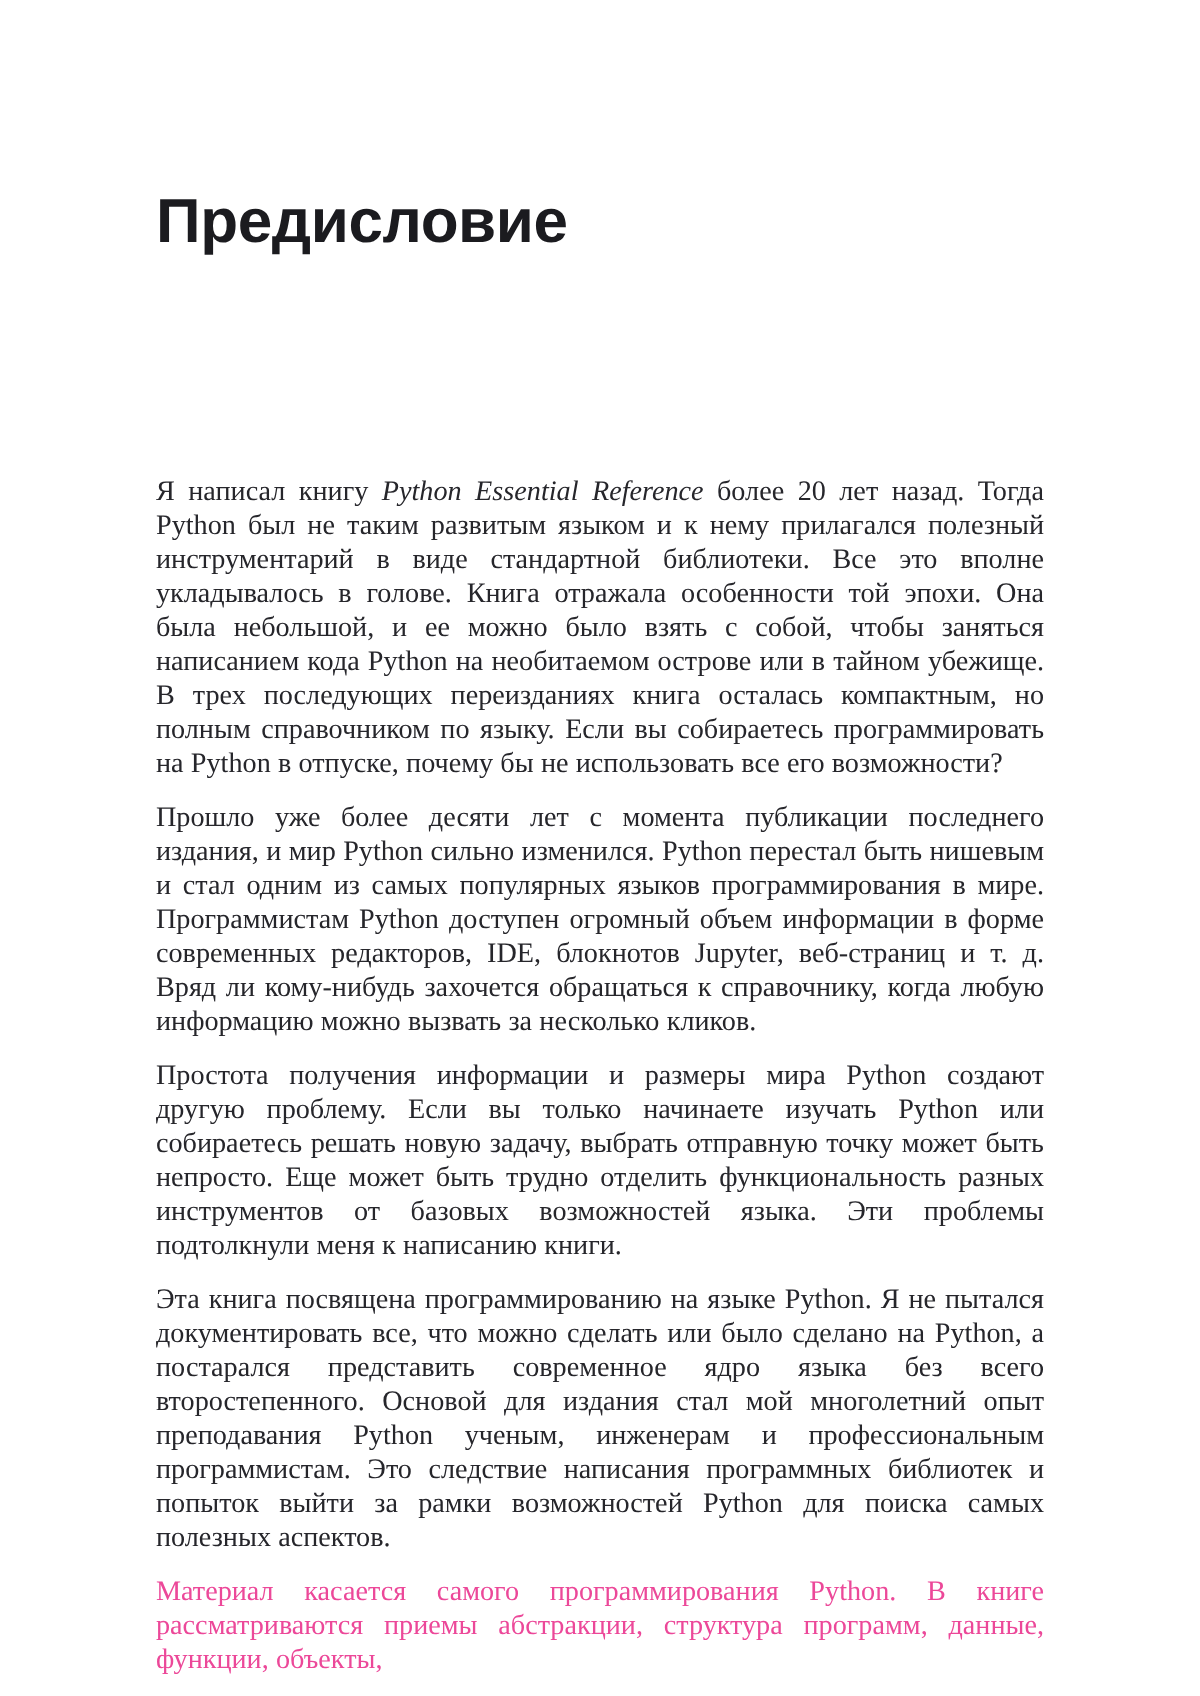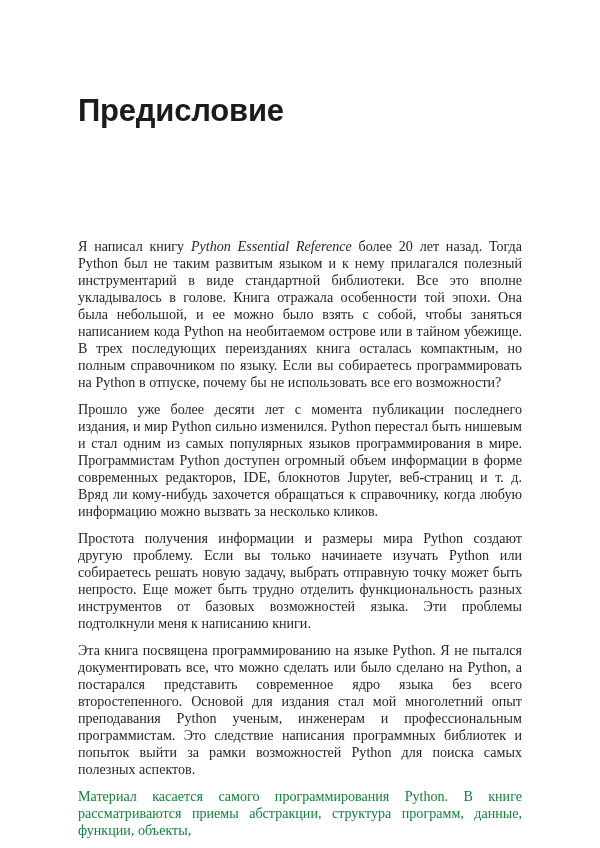--- a/index.html
+++ b/index.html
@@ -60,16 +60,16 @@
 
 <div class="page" style="background: rgb(255, 255, 255);">
 
   <h1 class="page-title" style="color: rgb(27, 27, 31);">Предисловие</h1>
 
   <div class="body-column">
     <p class="para" style="color: rgb(38, 38, 43);"><span>Я написал книгу </span><span class="book-title">Python Essential Reference</span><span> более 20 лет назад. Тогда Python был не таким развитым языком и к нему прилагался полезный инструментарий в виде стандартной библиотеки. Все это вполне укладывалось в голове. Книга отражала особенности той эпохи. Она была небольшой, и ее можно было взять с собой, чтобы заняться написанием кода Python на необитаемом острове или в тайном убежище. В трех последующих переизданиях книга осталась компактным, но полным справочником по языку. Если вы собираетесь программировать на Python в отпуске, почему бы не использовать все его возможности?</span></p>
     <p class="para" style="color: rgb(38, 38, 43);"><span>Прошло уже более десяти лет с момента публикации последнего издания, и мир Python сильно изменился. Python перестал быть нишевым и стал одним из самых популярных языков программирования в мире. Программистам Python доступен огромный объем информации в форме современных редакторов, IDE, блокнотов Jupyter, веб-страниц и т. д. Вряд ли кому-нибудь захочется обращаться к справочнику, когда любую информацию можно вызвать за несколько кликов.</span></p>
     <p class="para" style="color: rgb(38, 38, 43);"><span>Простота получения информации и размеры мира Python создают другую проблему. Если вы только начинаете изучать Python или собираетесь решать новую задачу, выбрать отправную точку может быть непросто. Еще может быть трудно отделить функциональность разных инструментов от базовых возможностей языка. Эти проблемы подтолкнули меня к написанию книги.</span></p>
     <p class="para" style="color: rgb(38, 38, 43);"><span>Эта книга посвящена программированию на языке Python. Я не пытался документировать все, что можно сделать или было сделано на Python, а постарался представить современное ядро языка без всего второстепенного. Основой для издания стал мой многолетний опыт преподавания Python ученым, инженерам и профессиональным программистам. Это следствие написания программных библиотек и попыток выйти за рамки возможностей Python для поиска самых полезных аспектов.</span></p>
-    <p class="para" style="color: #15803d;"><span>Материал касается самого программирования Python. В книге рассматриваются приемы абстракции, структура программ, данные, функции, объекты,</span></p>
+    <p class="para" style="color: #ec4899;"><span>Материал касается самого программирования Python. В книге рассматриваются приемы абстракции, структура программ, данные, функции, объекты,</span></p>
   </div>
 
 </div>
 
 </body></html>

